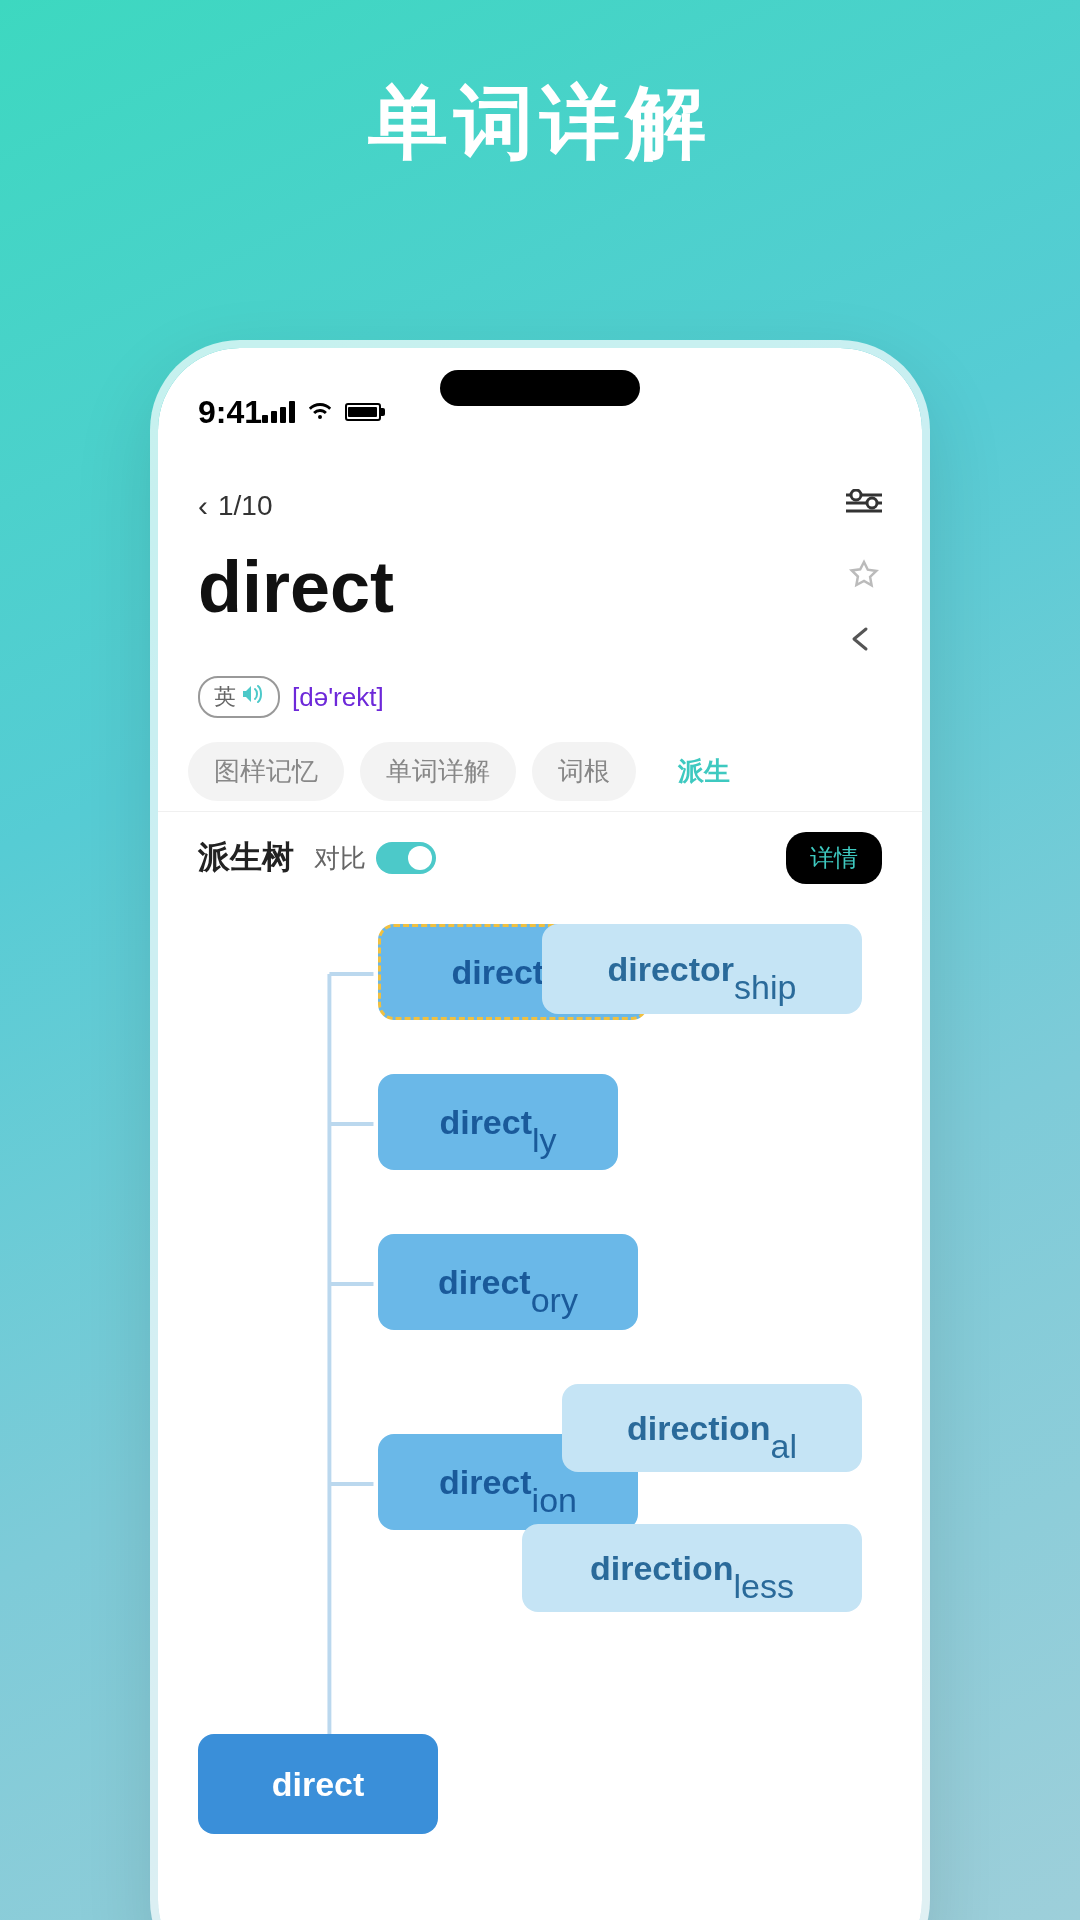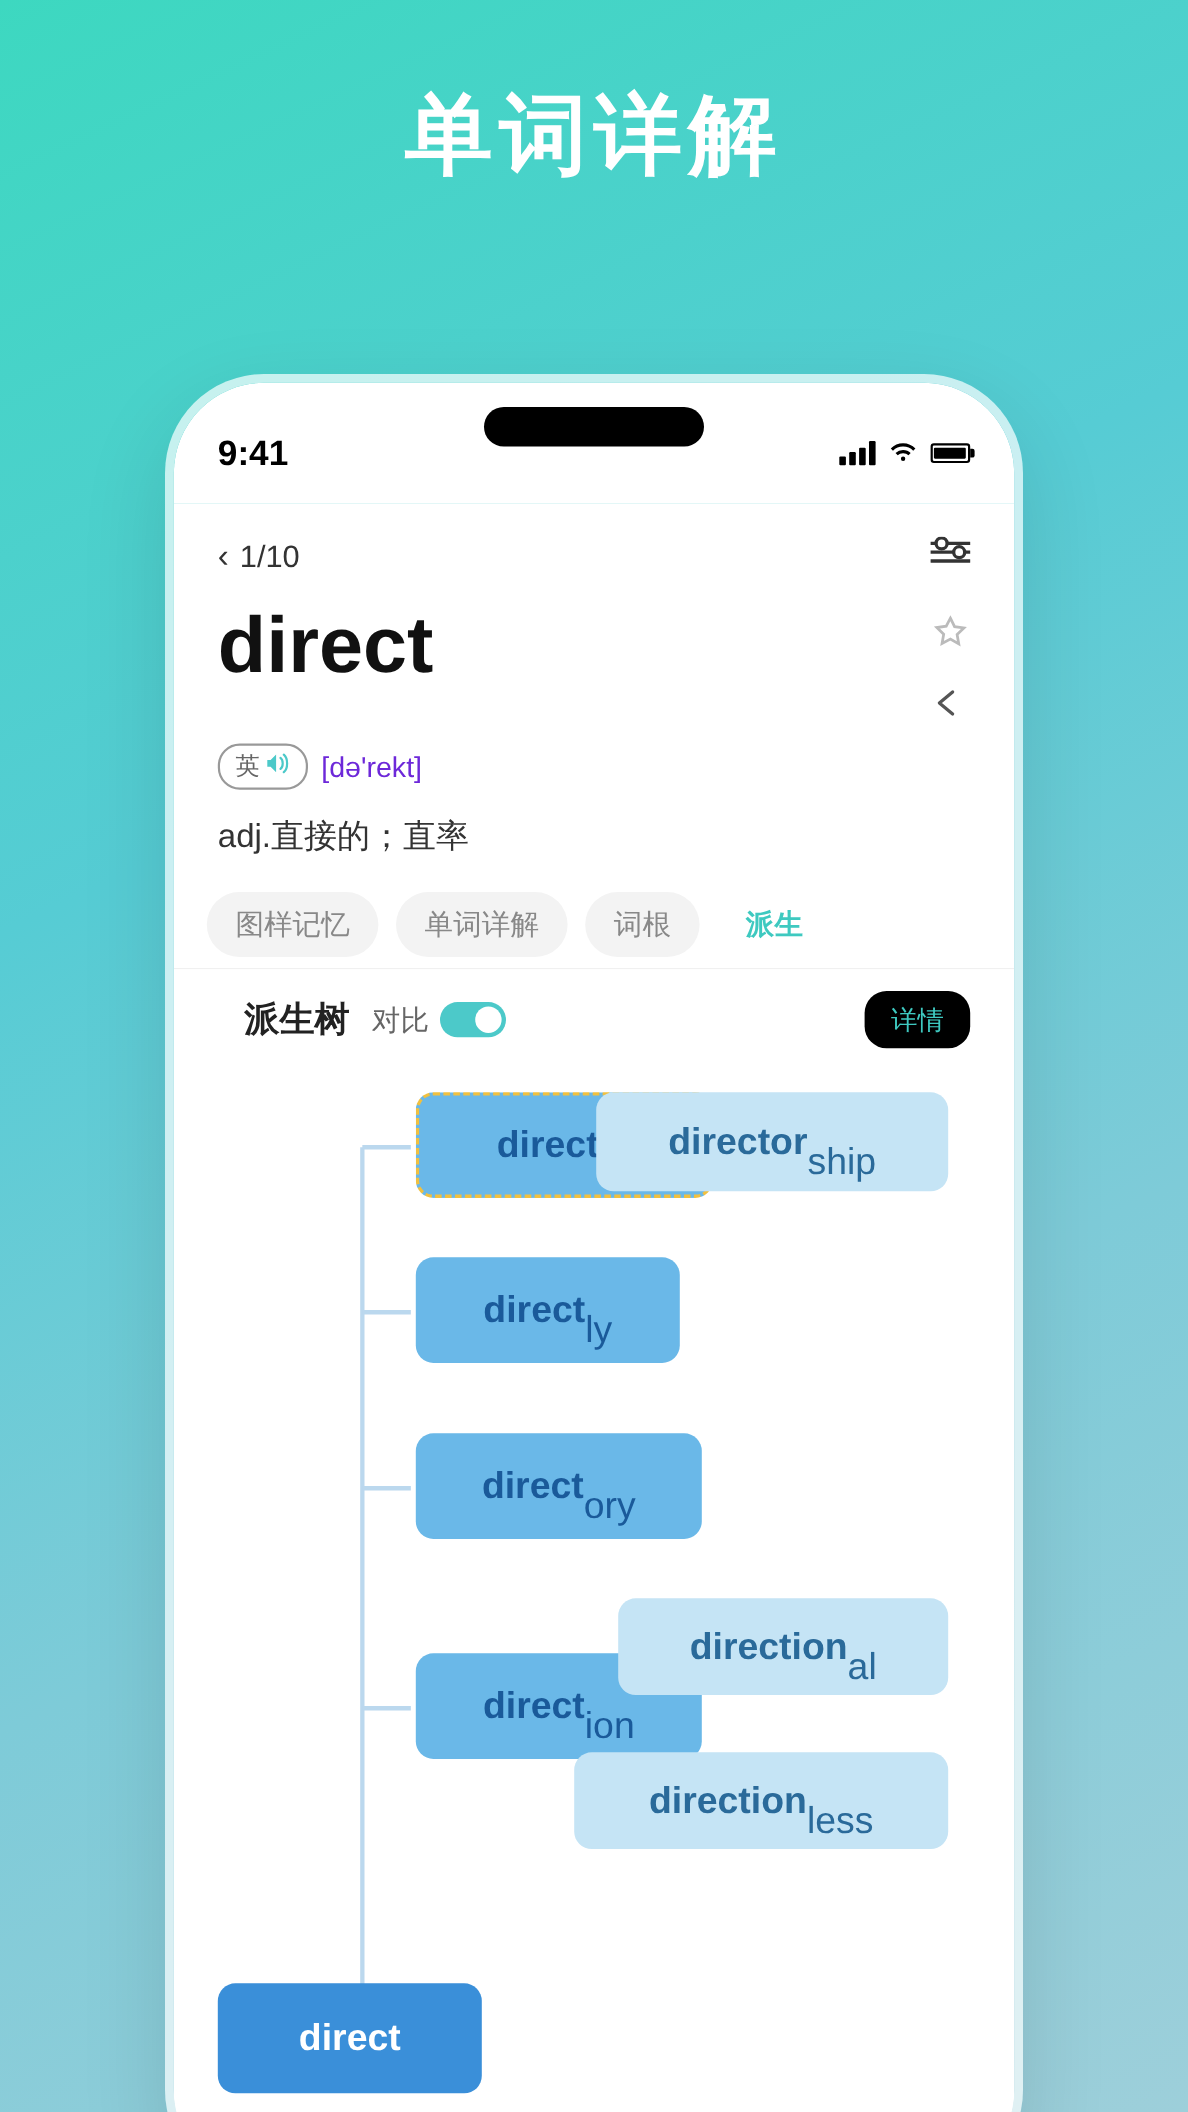--- a/index.html
+++ b/index.html
@@ -54,21 +54,20 @@
 
     
     .phone-notch {
       position: absolute;
       top: 0; left: 0; right: 0;
       height: 110px;
       background: white;
       border-radius: 82px 82px 0 0;
       display: flex;
       align-items: center;
-      justify-content: space-between;
       padding: 18px 40px 0;
     }
     .phone-time {
       font-size: 32px;
       font-weight: 600;
       color: #000;
     }
     .phone-status-icons {
       display: flex;
       align-items: center;
@@ -254,21 +253,20 @@
     .paisheng-header {
       display: flex;
       align-items: center;
       justify-content: space-between;
       padding: 20px 40px 10px;
     }
     .paisheng-left {
       display: flex;
       align-items: center;
       gap: 20px;
-      margin-left: 24px;
     }
     .paisheng-title {
       font-size: 32px;
       font-weight: 700;
       color: #222;
     }
     .contrast-row {
       display: flex;
       align-items: center;
       gap: 10px;
@@ -475,21 +473,20 @@
           <svg width="22" height="20" viewBox="0 0 22 20" fill="none">
               <path d="M4 7H1v6h3l5 5V2L4 7z" fill="#4cc9c9"></path>
               <path d="M16 2s3 2.5 3 8-3 8-3 8" stroke="#4cc9c9" stroke-width="2" stroke-linecap="round"></path>
               <path d="M13 5s2 1.5 2 5-2 5-2 5" stroke="#4cc9c9" stroke-width="2" stroke-linecap="round"></path>
             </svg>
         </span>
       </div>
       <span class="phonetic-text">[də'rekt]</span>
     </div>
 
-    <div class="definition">adj.直接的；直率</div>
 
     <div class="tabs-row">
       <div class="tab-item">图样记忆</div>
       <div class="tab-item">单词详解</div>
       <div class="tab-item">词根</div>
       <div class="tab-item active">派生</div>
     </div>
 
     <div class="paisheng-header">
       <div class="paisheng-left">

